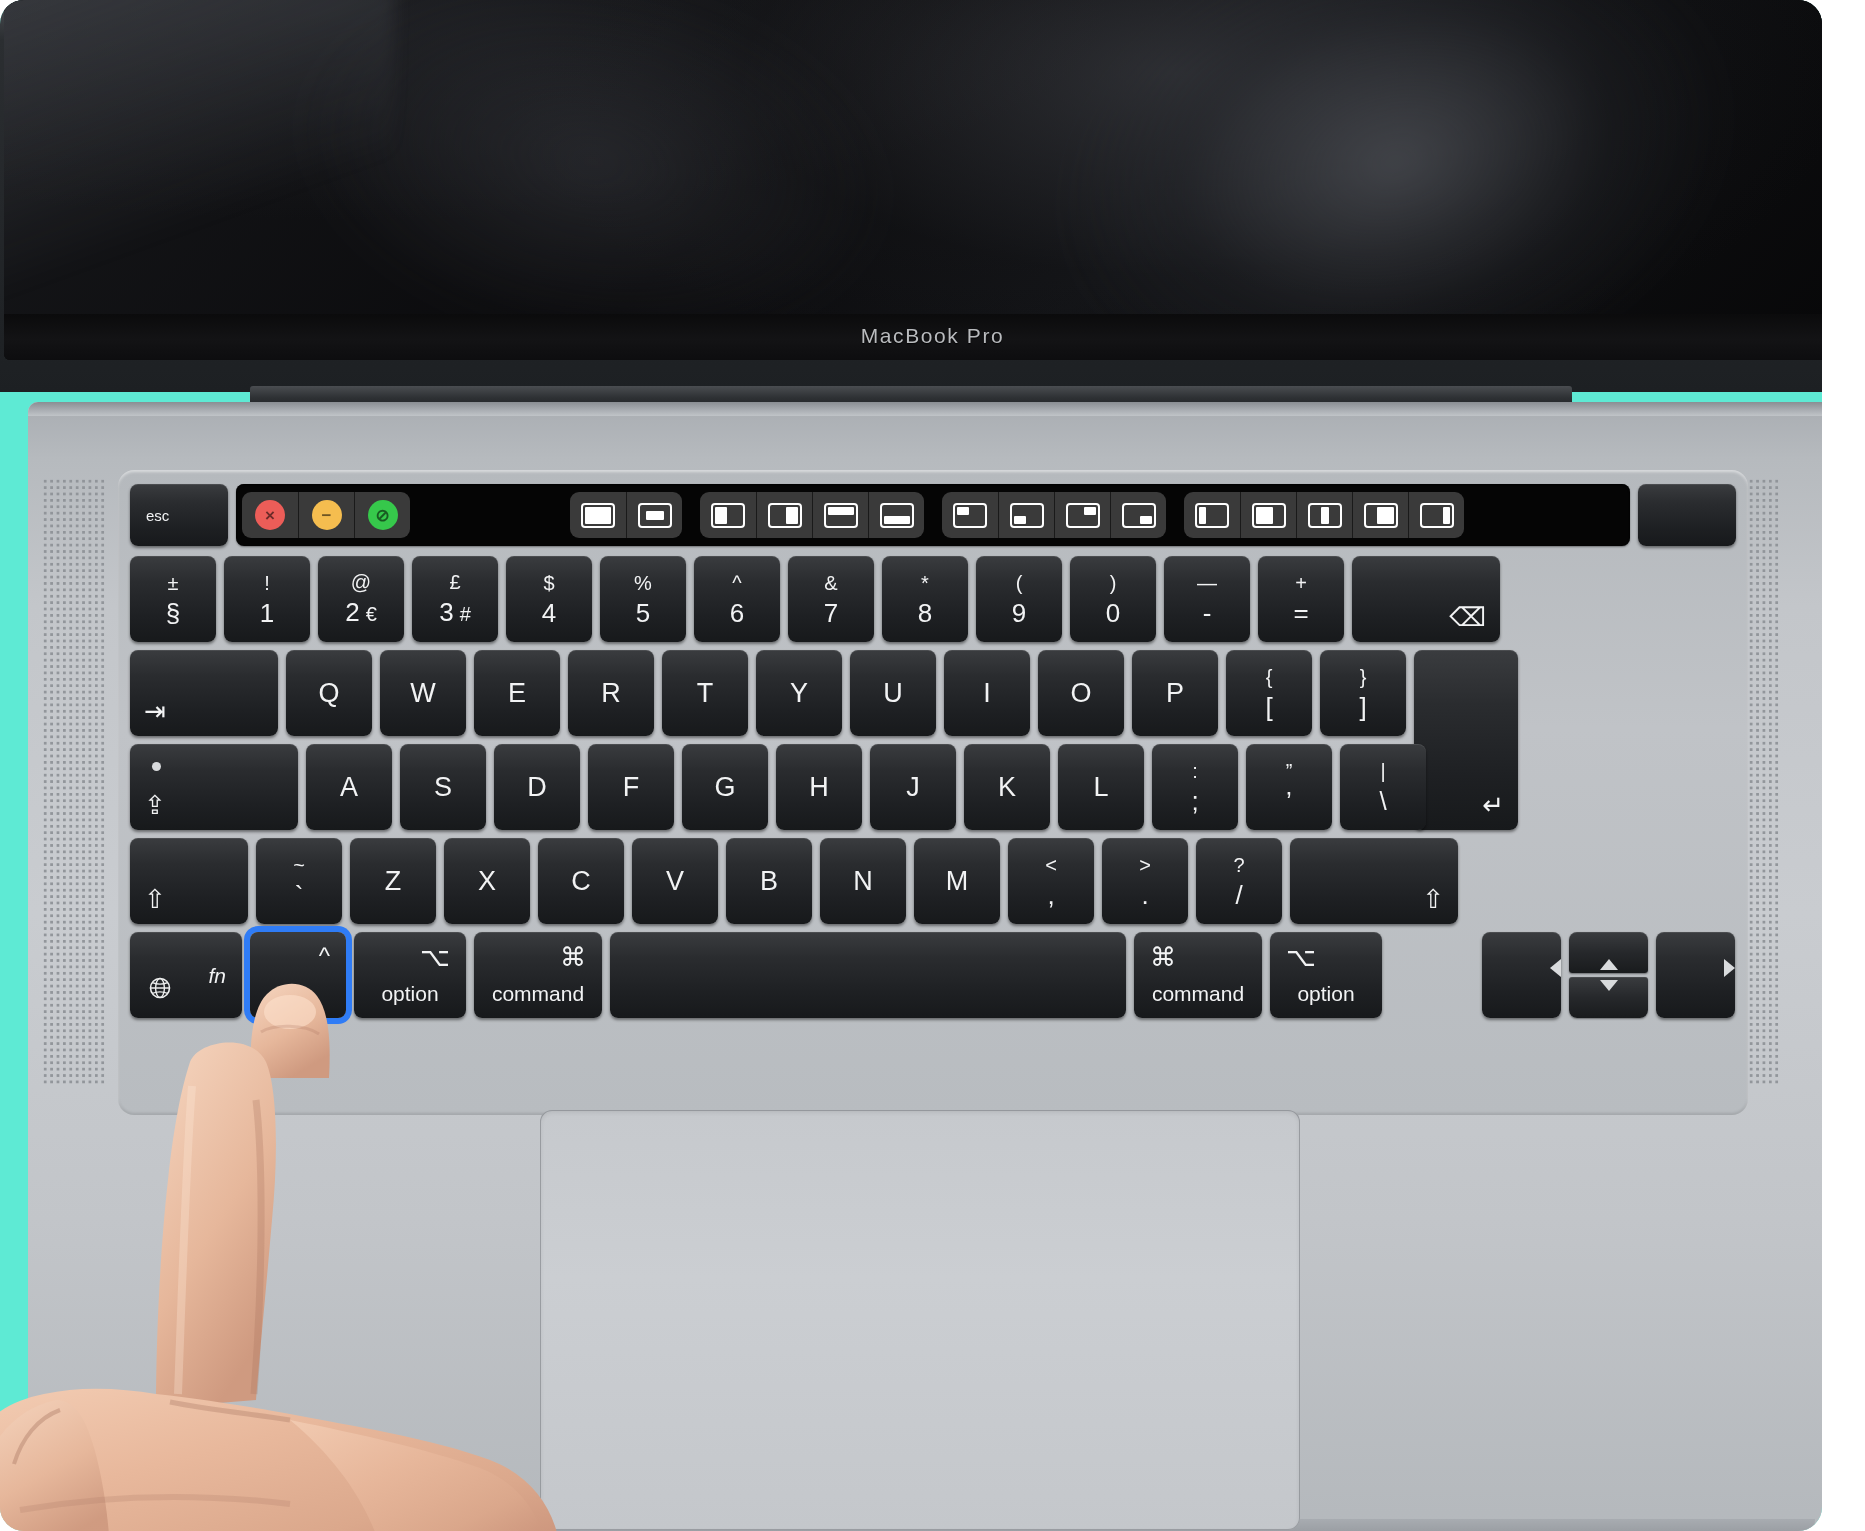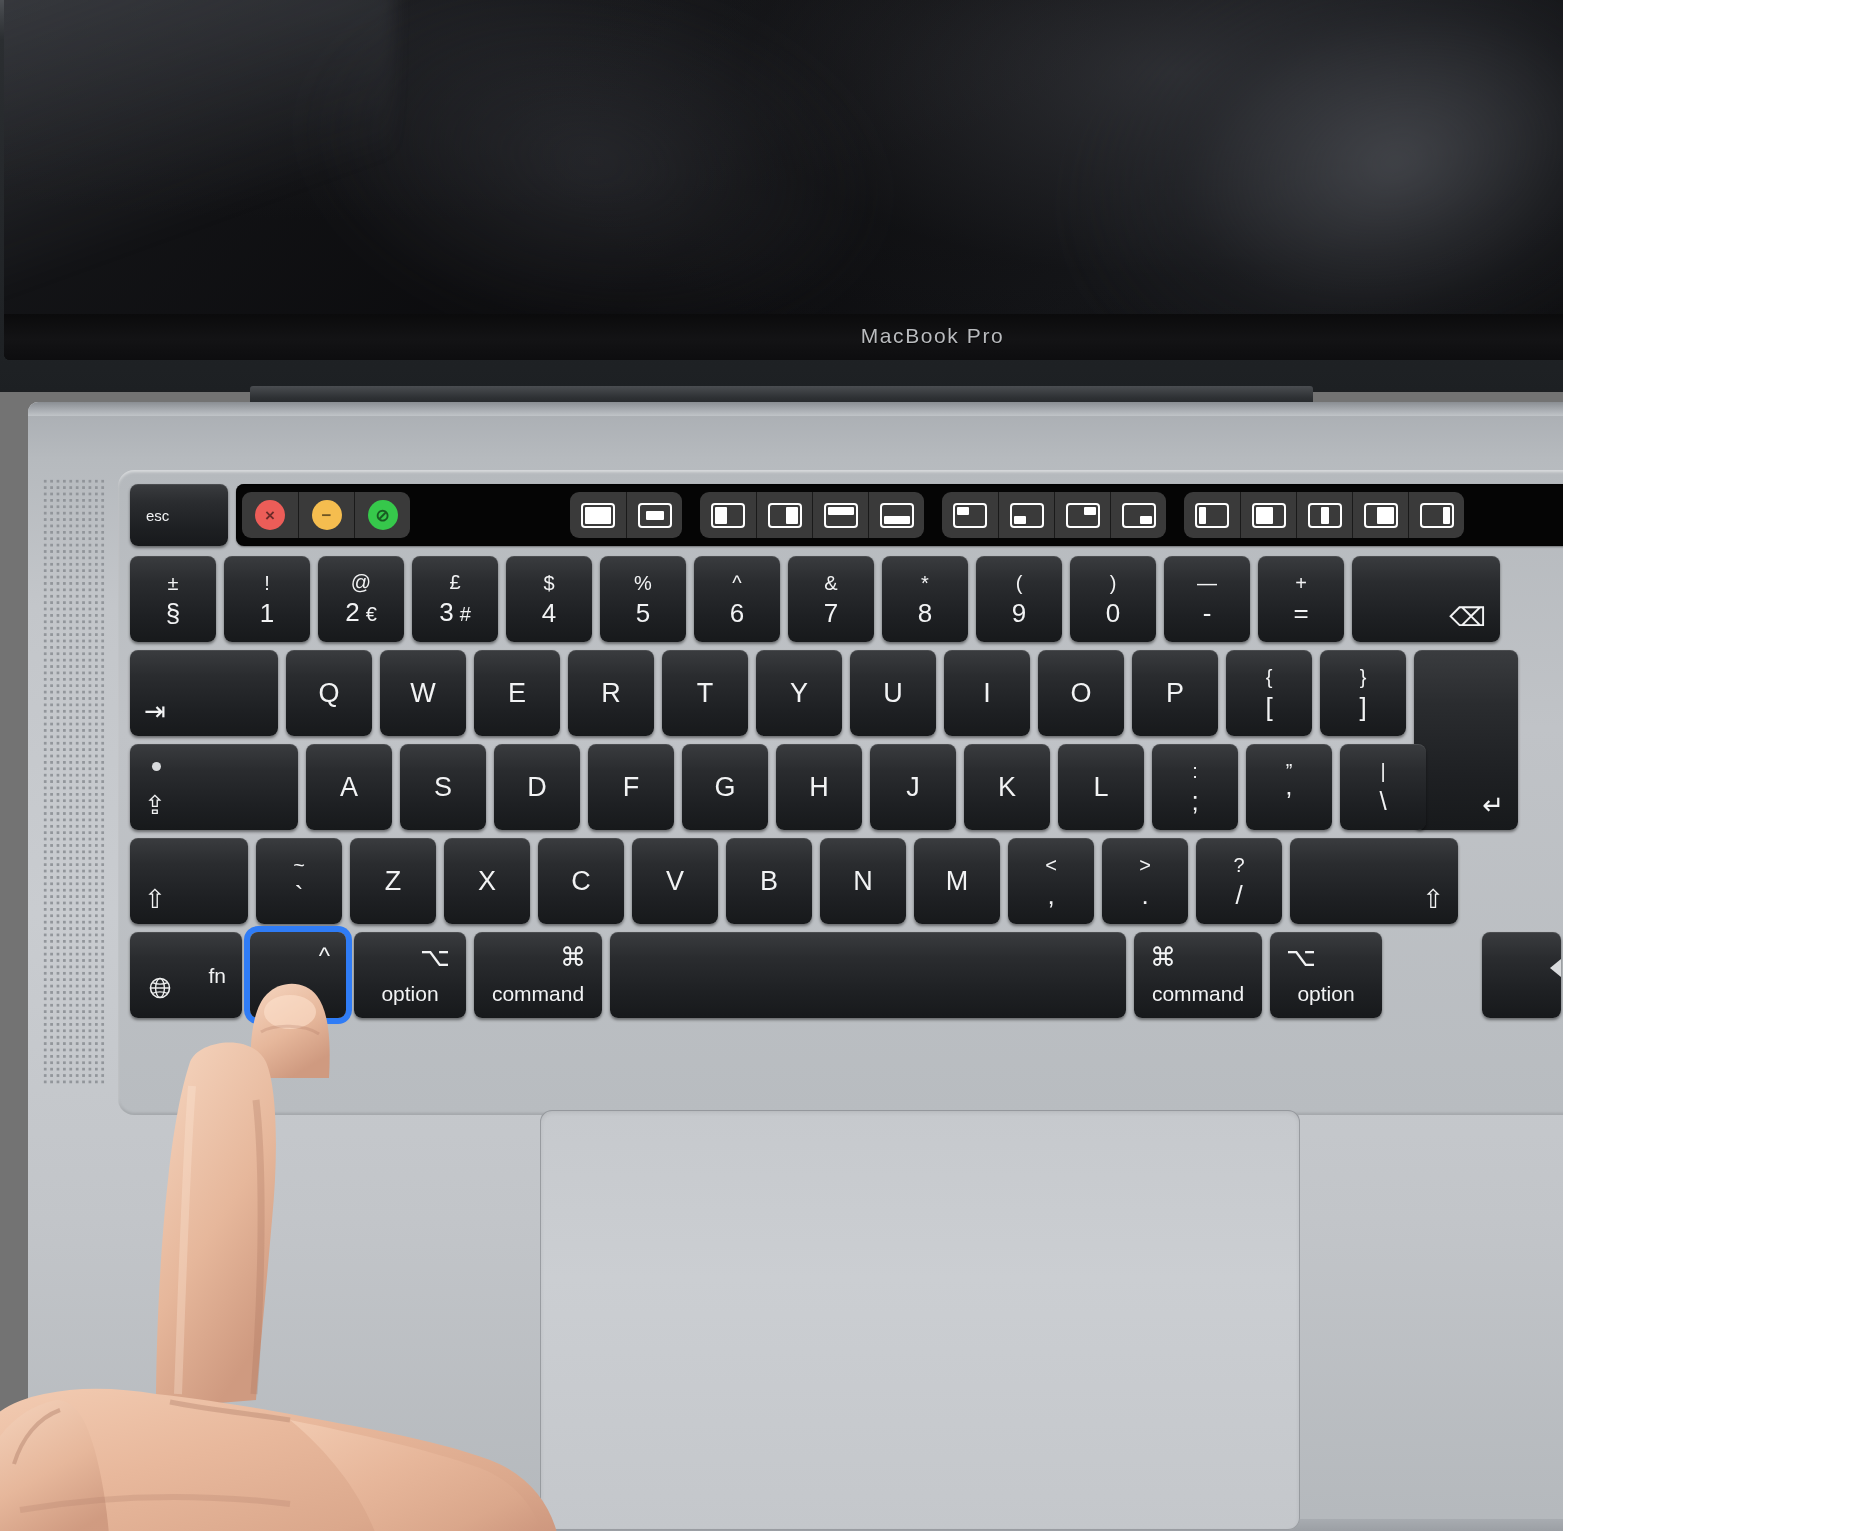--- a/index.html
+++ b/index.html
@@ -5,23 +5,24 @@
   * { box-sizing: border-box; margin: 0; padding: 0; }
   html, body {
     width: 1865px; height: 1531px;
     background: #ffffff;
     font-family: "Liberation Sans", sans-serif;
     overflow: hidden;
   }
 
   #stage {
     position: relative;
-    width: 1563px; height: 1531px;
-    background: #737373;
+    width: 1822px; height: 1531px;
+    background: #5eead4;
     overflow: hidden;
+    border-radius: 24px;
   }
 
   
   .lid {
     position: absolute;
     left: -18px; top: -8px; width: 1901px; height: 400px;
     background: linear-gradient(180deg,#55585c 0%, #3e4145 6%, #2b2e31 12%, #1d2023 100%);
     border-radius: 0 0 14px 14px;
   }
   .lid-inner {
@@ -630,21 +631,21 @@
       <span class="top">?</span>
       <span class="bot">/</span>
     </div>
     <div class="key k k-w168 align-br">
       <span class="mod-sym">⇧</span>
     </div>
   </div>
 
   <div class="krow row5">
     <div class="key k k-w112">
-      <span class="mod-two right" style="align-items:flex-start;">
+      <span class="mod-two right" style="align-items:flex-start;font-style:italic;">
         <span class="mod-lbl">fn</span>
       </span>
       <span style="position:absolute; left:18px; bottom:14px;">
         <svg width="24" height="24" viewBox="0 0 24 24">
           <circle cx="12" cy="12" r="9.5" fill="none" stroke="#eceded" stroke-width="1.6"></circle>
           <ellipse cx="12" cy="12" rx="4.4" ry="9.5" fill="none" stroke="#eceded" stroke-width="1.4"></ellipse>
           <line x1="2.6" y1="12" x2="21.4" y2="12" stroke="#eceded" stroke-width="1.4"></line>
           <path d="M4.3 6.6 Q12 9.6 19.7 6.6" fill="none" stroke="#eceded" stroke-width="1.3"></path>
           <path d="M4.3 17.4 Q12 14.4 19.7 17.4" fill="none" stroke="#eceded" stroke-width="1.3"></path>
         </svg>

